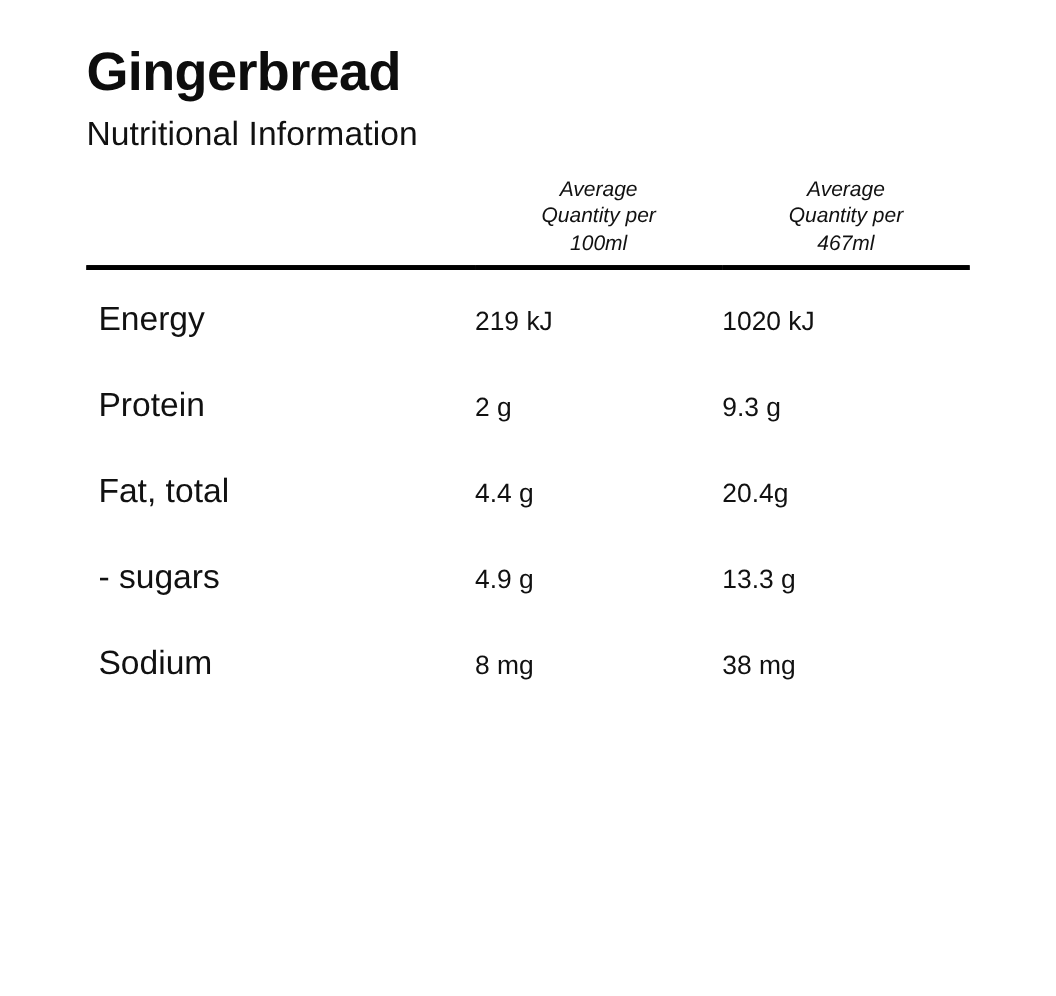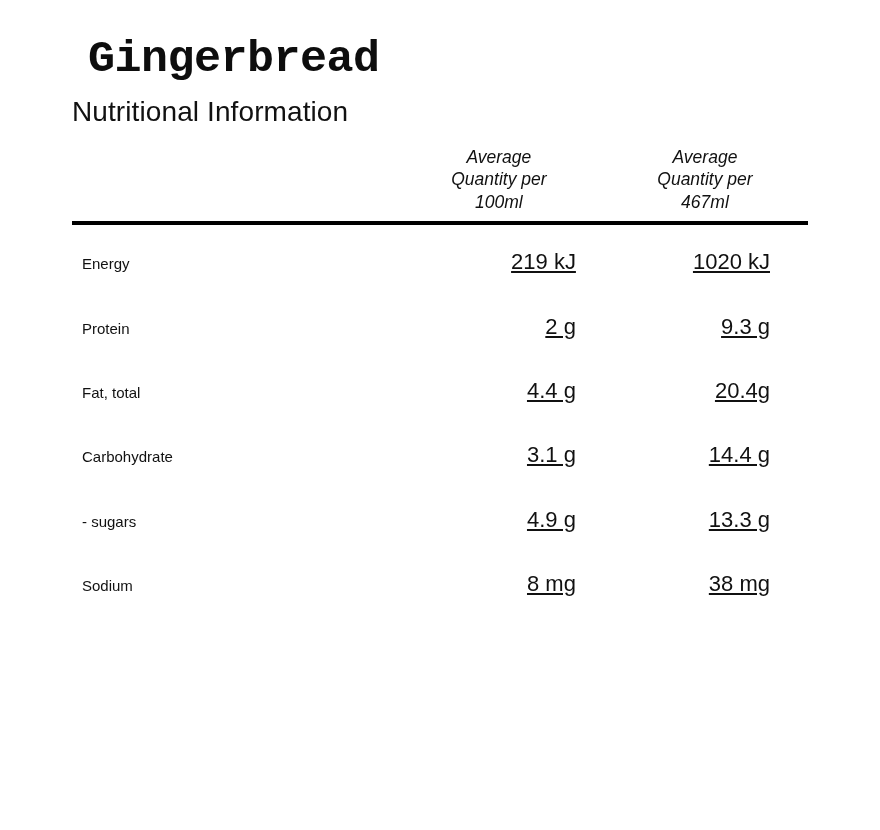--- a/index.html
+++ b/index.html
@@ -15,26 +15,26 @@
     overflow: hidden;
   }
   .page {
     position: relative;
     width: 880px;
     height: 830px;
     box-sizing: border-box;
     padding: 36px 72px 0 72px;
   }
   .product-title {
-    font-family: Liberation Mono, monospace;
+    font-family: Liberation Sans, sans-serif;
     font-weight: bold;
     font-size: 45px;
     line-height: 1.05;
     letter-spacing: -0.5px;
-    margin: 0 0 14px 16px;
+    margin: 0 0 14px 0;
     color: #0d0d0d;
   }
   .subtitle {
     font-size: 28px;
     font-weight: 400;
     line-height: 1.1;
     margin: 0 0 18px 0;
     color: #111111;
     letter-spacing: 0.1px;
   }
@@ -63,34 +63,32 @@
     text-align: center;
     font-style: italic;
   }
   thead th.name-head {
     text-align: left;
   }
   thead tr.head-row th {
     border-bottom: 4px solid #000000;
   }
   tbody td {
-    font-size: 15px;
+    font-size: 28px;
     line-height: 1.2;
     padding: 19px 0 19px 0;
     color: #111111;
     vertical-align: baseline;
   }
   tbody td.nutrient {
     text-align: left;
     padding-left: 10px;
   }
   tbody td.value {
-    text-align: right;
     font-size: 22px;
-    text-decoration: underline;
   }
   tbody td.v1 { padding-right: 26px; }
   tbody td.v2 { padding-right: 38px; }
   tbody tr:first-child td {
     padding-top: 24px;
   }
 </style>
 </head>
 <body>
 
@@ -132,25 +130,20 @@
         <td class="nutrient">Protein</td>
         <td class="value v1">2 g</td>
         <td class="value v2">9.3 g</td>
       </tr>
       <tr>
         <td class="nutrient">Fat, total</td>
         <td class="value v1">4.4 g</td>
         <td class="value v2">20.4g</td>
       </tr>
       <tr>
-        <td class="nutrient">Carbohydrate</td>
-        <td class="value v1">3.1 g</td>
-        <td class="value v2">14.4 g</td>
-      </tr>
-      <tr>
         <td class="nutrient">- sugars</td>
         <td class="value v1">4.9 g</td>
         <td class="value v2">13.3 g</td>
       </tr>
       <tr>
         <td class="nutrient">Sodium</td>
         <td class="value v1">8 mg</td>
         <td class="value v2">38 mg</td>
       </tr>
     </tbody>

